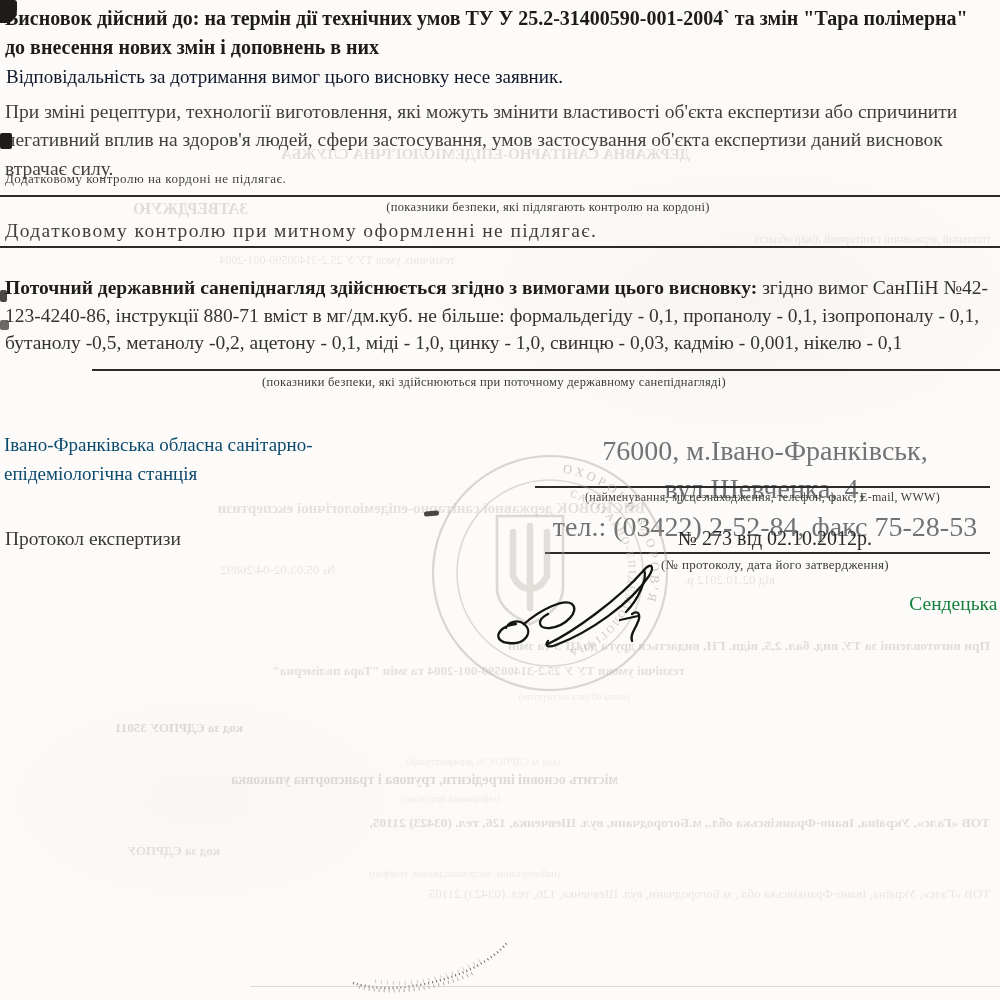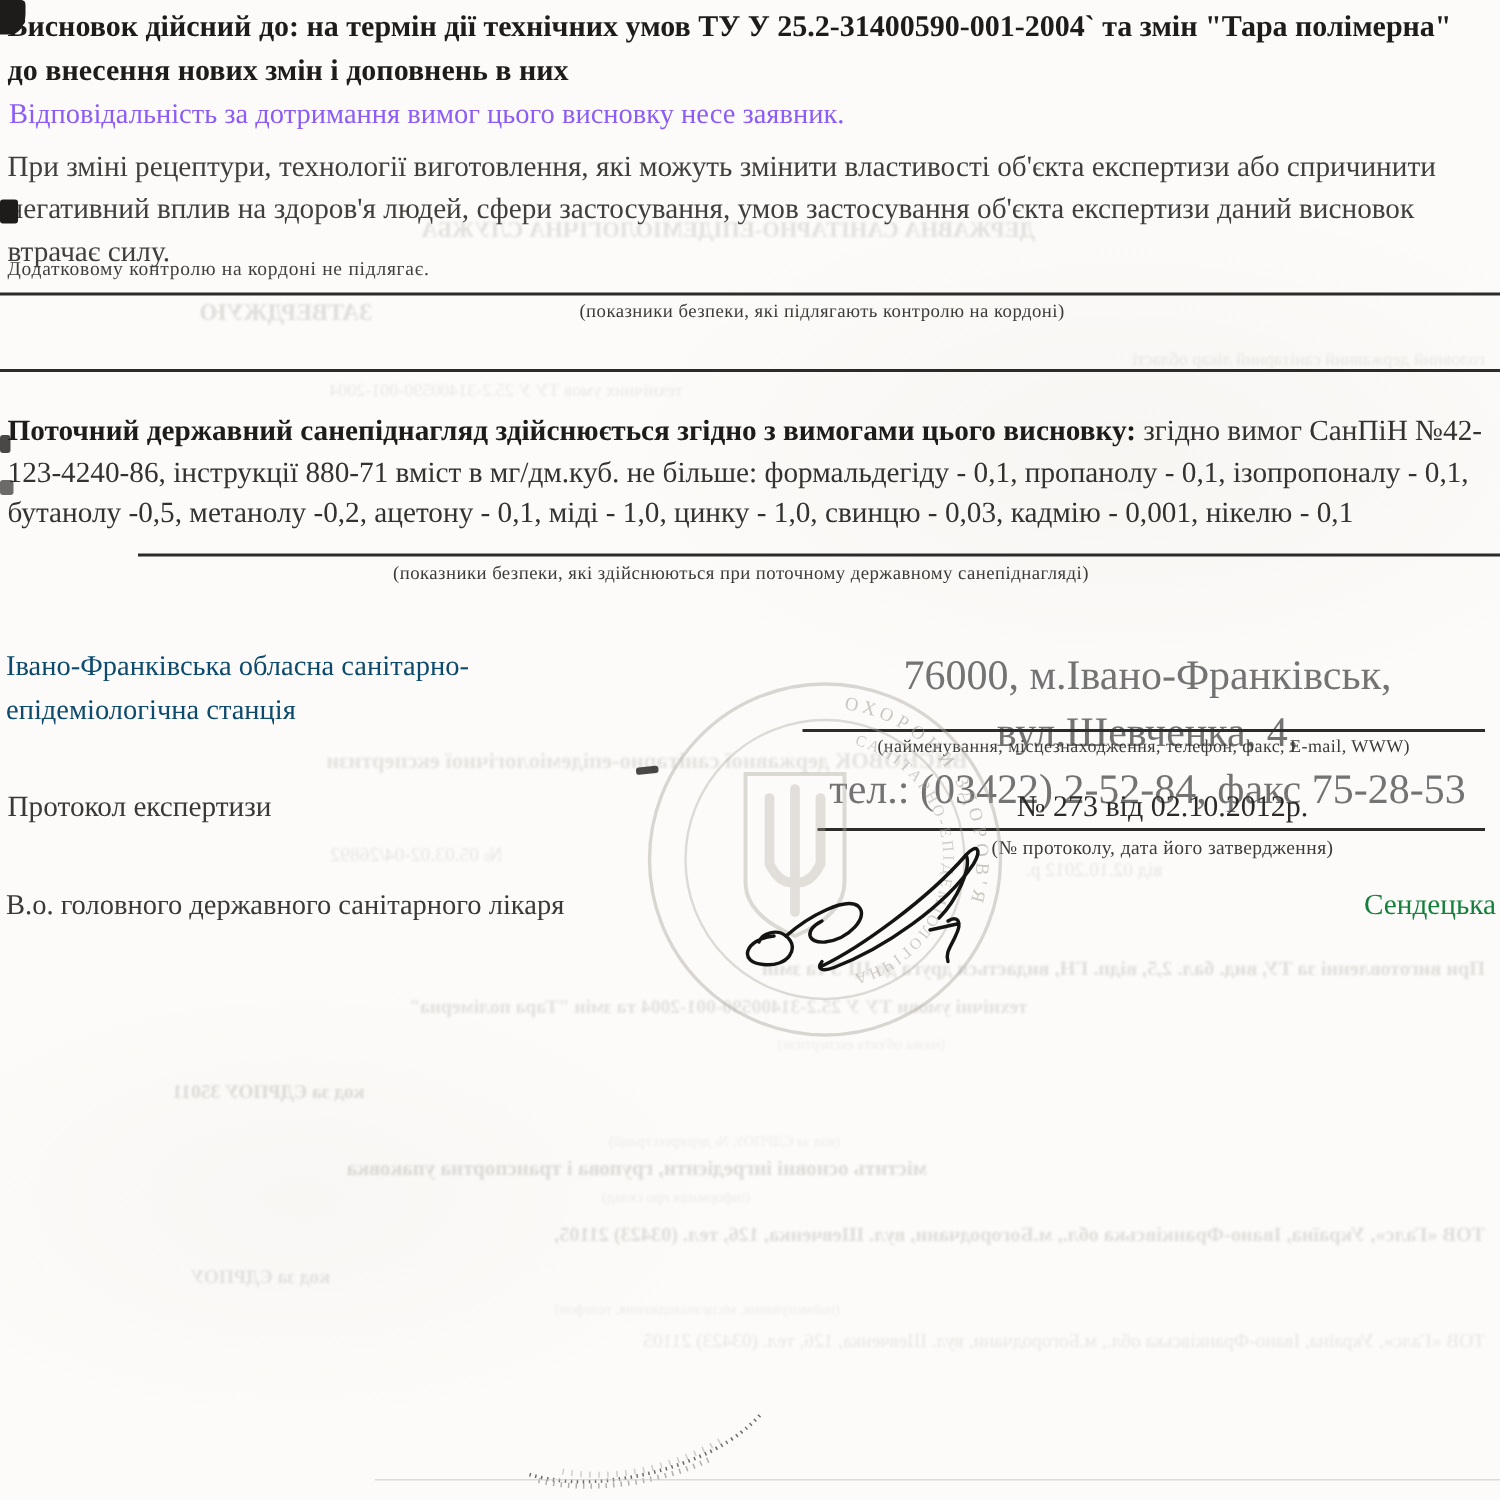--- a/index.html
+++ b/index.html
@@ -13,21 +13,21 @@
   
   .page::before{
     content:"";position:absolute;inset:0;pointer-events:none;
     background:
       radial-gradient(ellipse 600px 300px at 75% 30%, rgba(205,200,192,.10), transparent 60%),
       radial-gradient(ellipse 500px 260px at 20% 80%, rgba(205,200,192,.08), transparent 60%);
   }
   .abs{position:absolute;}
   .para{line-height:1.45; }
   .bold{font-weight:bold;}
-  .faded{color:#8b5cf6;}
+  .faded{color:#0f172a;}
   .mid{color:#413f3c;}
   .hr{position:absolute;height:0;border-top:2.5px solid #2c2b29;}
   .hr.thin{border-top-width:2px;}
   .caption{position:absolute;font-size:12.5px;color:#3c3b38;text-align:center;letter-spacing:.3px;}
   .bleed-line{
     position:absolute; transform:scaleX(-1); color:#6f6a63;
     filter:blur(.7px); white-space:nowrap; overflow:hidden;
     font-family:"Liberation Serif", serif;
   }
   .bleed-line.b{font-weight:bold;}
@@ -64,41 +64,41 @@
   <div class="abs para bold" style="left:5px;top:4px;width:978px;font-size:20px;color:#1d1c1a;">Висновок дійсний до: на термін дії  технічних умов ТУ У 25.2-31400590-001-2004` та змін "Тара полімерна" до внесення нових змін і доповнень в них</div>
 
   <div class="abs para faded" style="left:6px;top:63px;width:900px;font-size:19px;">Відповідальність за дотримання вимог цього висновку несе заявник.</div>
 
   <div class="abs para mid" style="left:5px;top:98px;width:988px;font-size:19.5px;">При зміні рецептури, технології виготовлення, які можуть змінити властивості об'єкта експертизи або спричинити негативний вплив на здоров'я людей, сфери застосування, умов застосування об'єкта експертизи даний висновок втрачає силу.</div>
 
   <div class="abs mid" style="left:5px;top:171px;font-size:13px;letter-spacing:.5px;text-align:center;">Додатковому контролю на кордоні не підлягає.</div>
   <div class="hr" style="left:0;top:195px;width:1000px;"></div>
   <div class="caption" style="left:0;top:200px;width:1000px;padding-left:48px;">(показники безпеки, які підлягають контролю на кордоні)</div>
 
+  <div class="abs mid" style="left:5px;top:220px;font-size:19.5px;letter-spacing:1.4px;">Додатковому контролю при митному оформленні не підлягає.</div>
   <div class="hr" style="left:0;top:246px;width:1000px;"></div>
 
   <div class="abs para" style="left:5px;top:274px;width:988px;font-size:19.5px;line-height:1.42;color:#333230;"><span class="bold" style="color:#1d1c1a;">Поточний державний санепіднагляд здійснюється згідно з вимогами цього висновку:</span><span> згідно вимог СанПіН №42-123-4240-86, інструкції 880-71 вміст в мг/дм.куб. не більше: формальдегіду - 0,1,  пропанолу - 0,1, ізопропоналу - 0,1, бутанолу -0,5, метанолу -0,2,  ацетону - 0,1, міді - 1,0, цинку - 1,0, свинцю - 0,03, кадмію - 0,001, нікелю - 0,1</span></div>
   <div class="hr thin" style="left:92px;top:369px;width:908px;"></div>
   <div class="caption" style="left:0;top:375px;width:940px;margin-left:24px;">(показники безпеки, які здійснюються при поточному державному санепіднагляді)</div>
 
   <div class="abs para" style="left:4px;top:430px;width:420px;font-size:19px;color:#0c4a6e;line-height:1.55;">Івано-Франківська обласна санітарно-епідеміологічна станція</div>
 
   <div class="abs" style="left:540px;top:432px;width:450px;text-align:center;font-size:28px;color:#737373;line-height:1.35;">
     <div>76000, м.Івано-Франківськ, вул.Шевченка, 4,</div>
     <div>тел.: (03422) 2-52-84, факс 75-28-53</div>
   </div>
   <div class="hr thin" style="left:535px;top:486px;width:455px;"></div>
   <div class="caption" style="left:535px;top:490px;width:455px;font-size:12px;">(найменування, місцезнаходження, телефон, факс, E-mail, WWW)</div>
 
   <div class="abs" style="left:5px;top:528px;font-size:19.5px;color:#3a3937;">Протокол експертизи</div>
   <div class="abs" style="left:560px;top:527px;width:430px;text-align:center;font-size:20px;color:#2b2a28;">№ 273 від 02.10.2012р.</div>
   <div class="hr" style="left:545px;top:552px;width:445px;"></div>
   <div class="caption" style="left:560px;top:557px;width:430px;font-size:13px;">(№ протоколу, дата  його затвердження)</div>
 
-  <div class="abs" style="left:4px;top:593px;font-size:19px;color:#3a3937;">В.о. головного державного санітарного лікаря</div>
   <div class="abs" style="left:888px;top:593px;width:150px;text-align:right;font-size:19.5px;color:#15803d;">Сендецька С.В.</div>
 
   <svg class="abs stamp-faint" style="left:425px;top:438px;" width="260" height="280" viewBox="0 0 260 280">
     <defs>
       <path id="ring-path" d="M 125,34 a 101,101 0 1,1 -0.1,0"></path>
       <path id="ring-path2" d="M 125,56 a 79,79 0 1,1 -0.1,0"></path>
     </defs>
     <circle cx="125" cy="135" r="117" fill="none" stroke="#aba49d" stroke-width="2.2" opacity=".8"></circle>
     <circle cx="125" cy="135" r="93" fill="none" stroke="#aba49d" stroke-width="1.6" opacity=".7"></circle>
     <text font-size="12.5" letter-spacing="3.5" fill="#a39c95" font-family="Liberation Serif, serif">

